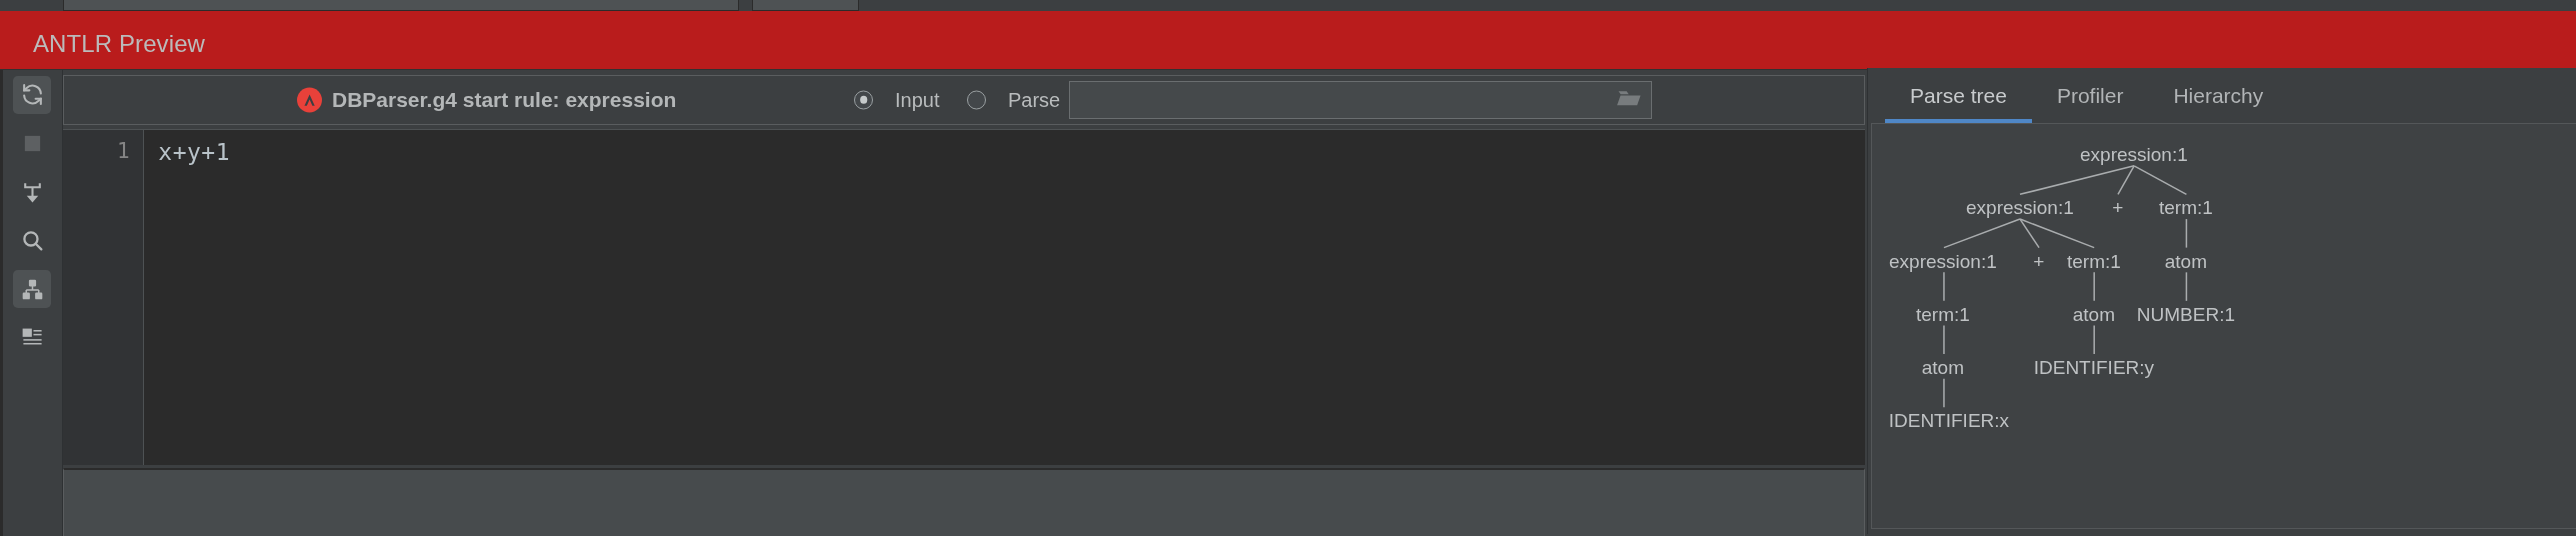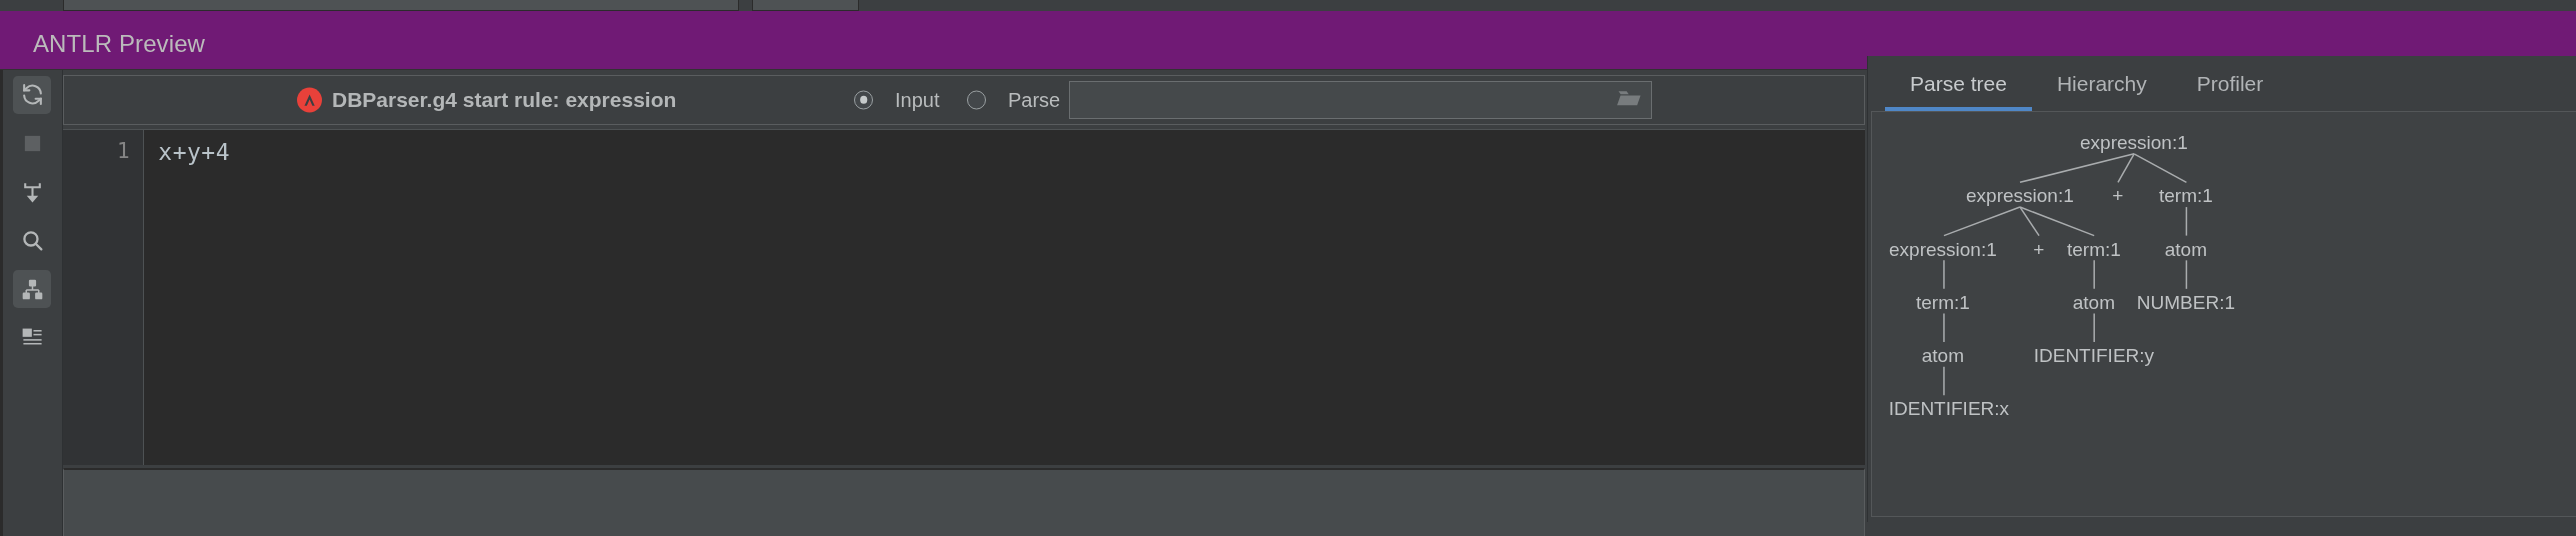--- a/index.html
+++ b/index.html
@@ -18,21 +18,21 @@
   #top-strip .tab-stub {
     position: absolute; top: 0; height: 11.4px;
     background: #4e5254; border: 1px solid #2b2b2b; border-top: none;
   }
   #top-strip .stub-a { left: 63px;  width: 676px; }
   #top-strip .stub-b { left: 752px; width: 107px; }
 
   
   #toolwindow-header {
     position: absolute; left: 0; top: 11.4px; width: 2576px; height: 59px;
-    background: #701a75;
+    background: #b91c1c;
     border-bottom: 1px solid #323232;
   }
   #toolwindow-title {
     position: absolute; left: 33px; top: 19px;
     font-size: 24px; color: #bbbbbb; letter-spacing: 0.1px;
   }
 
   
   #left-rail {
     position: absolute; left: 0; top: 70px; width: 63px; height: 466px;
@@ -134,21 +134,21 @@
   #bottom-strip {
     position: absolute; left: 0; top: 398px; width: 1802px; height: 69px;
     background: #474b4d;
     border-top: 2.9px solid #2b2b2b;
     border-left: 1px solid #5a5d5f;
     border-right: 1px solid #5a5d5f;
   }
 
   
   #right-panel {
-    position: absolute; left: 1867px; top: 56px;
+    position: absolute; left: 1867px; top: 68px;
     width: 709px; height: 466px;
     background: #3c3f41;
     border-left: 1px solid #2e3133;
     padding-left: 14px;
   }
   #tabstrip {
     position: absolute; left: 0; top: 0; width: 709px; height: 55px;
     display: flex; align-items: center; padding-left: 17px; gap: 0;
   }
   .tab {
@@ -290,38 +290,38 @@
           <path d="M1.5 3.5 h8.5 l2.2 3 h-8.4 z"></path>
           <path d="M3.6 7.8 h21 l-3.6 10.4 h-21 z"></path>
         </svg>
       </span>
     </div>
 
   </div>
 
   <div id="editor">
     <div id="gutter">1</div>
-    <div id="code-area">x+y+4</div>
+    <div id="code-area">x+y+1</div>
   </div>
 
   <div id="bottom-strip"></div>
 
 </div>
 
 <div id="right-panel">
 
   <div id="tabstrip">
     <div class="tab selected">
       <span>Parse tree</span>
     </div>
     <div class="tab">
+      <span>Profiler</span>
+    </div>
+    <div class="tab">
       <span>Hierarchy</span>
-    </div>
-    <div class="tab">
-      <span>Profiler</span>
     </div>
   </div>
 
   <div id="tree-viewport">
     <svg id="tree-edges" width="703" height="406" style="position:absolute;left:0;top:0;" viewBox="0 0 738 427">
         <line x1="275" y1="44" x2="155" y2="74" stroke="#a9acae" stroke-width="1.6"></line>
         <line x1="275" y1="44" x2="258" y2="74" stroke="#a9acae" stroke-width="1.6"></line>
         <line x1="275" y1="44" x2="330" y2="74" stroke="#a9acae" stroke-width="1.6"></line>
         <line x1="155" y1="100" x2="75" y2="130" stroke="#a9acae" stroke-width="1.6"></line>
         <line x1="155" y1="100" x2="175" y2="130" stroke="#a9acae" stroke-width="1.6"></line>

